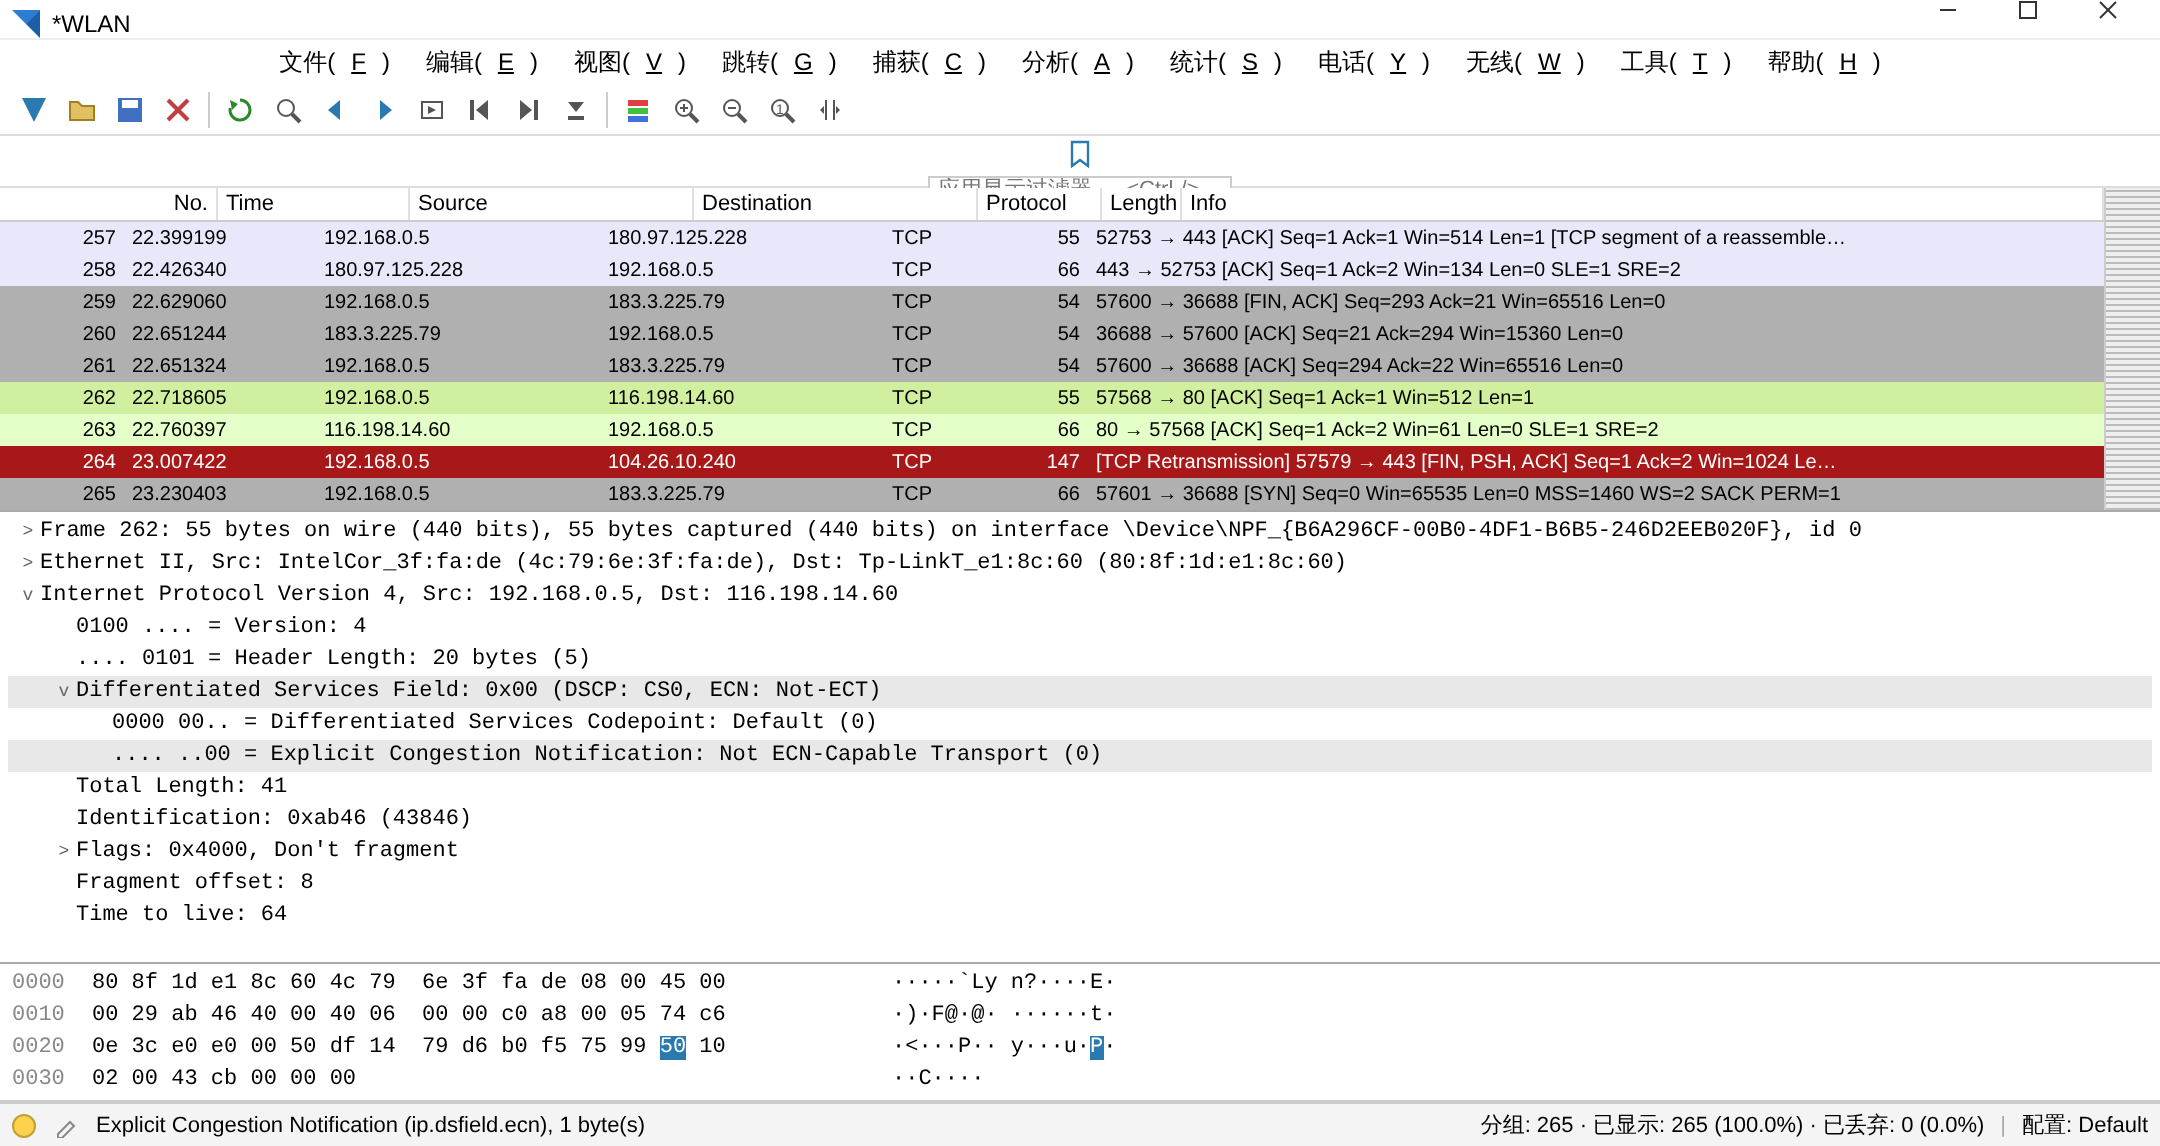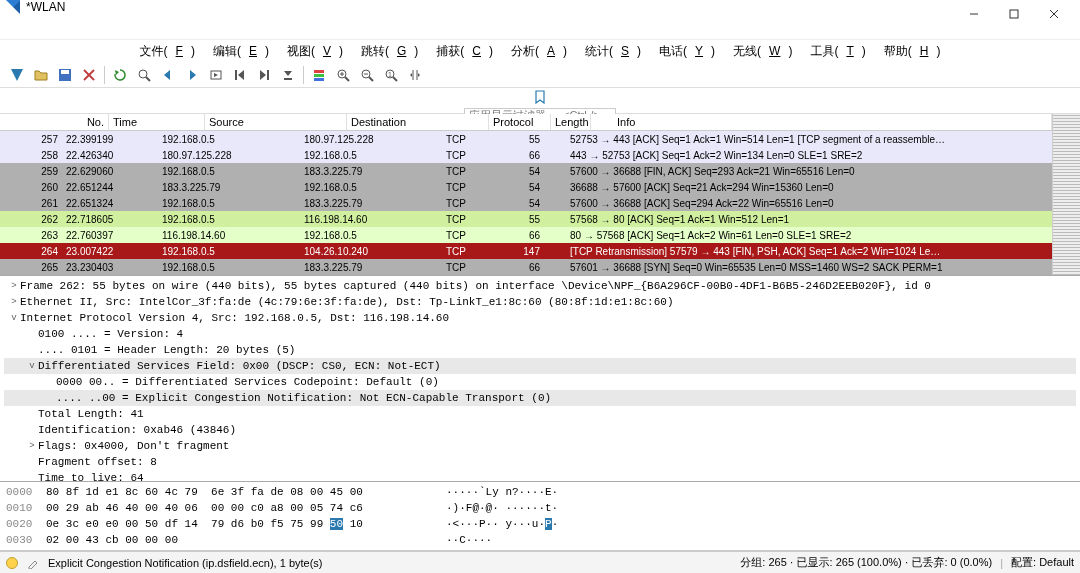--- a/index.html
+++ b/index.html
@@ -1,17 +1,17 @@
 <!DOCTYPE html>
 <html><head>
 <meta charset="utf-8">
 <style>
 * { margin: 0; padding: 0; box-sizing: border-box; }
 body { font-family: "Segoe UI", Tahoma, sans-serif; font-size: 12px; background: #fff; width: 1080px; height: 573px; overflow: hidden; display: flex; flex-direction: column; }
-.titlebar { height: 40px; display: flex; align-items: flex-start; padding: 0 6px; background: #fff; border-bottom: 1px solid #eee; }
+.titlebar { height: 20px; display: flex; align-items: flex-end; padding: 0 6px; background: #fff; border-bottom: 1px solid #eee; }
 .titlebar .logo { width: 14px; height: 14px; background: linear-gradient(135deg,#2d7dd2 50%,#1a5fa8 50%); clip-path: polygon(0 0,100% 0,100% 100%); margin-right: 6px; }
 .titlebar .title { flex: 1; font-size: 12px; }
 .winbtns { display: flex; gap: 0; }
 .winbtn { width: 40px; height: 28px; display: flex; align-items: center; justify-content: center; cursor: pointer; }
 .menubar { height: 22px; display: flex; align-items: center; padding: 0 6px; gap: 2px; background: #fff; justify-content: center; }
 .menubar span { padding: 2px 8px; cursor: pointer; }
 .menubar .mnemonic { text-decoration: underline; }
 .toolbar { height: 26px; display: flex; align-items: center; padding: 2px 6px; gap: 2px; background: #fff; border-bottom: 1px solid #ddd; }
 .tbtn { width: 22px; height: 22px; display: flex; align-items: center; justify-content: center; border: 1px solid transparent; cursor: pointer; border-radius: 2px; }
 .tsep { width: 1px; height: 18px; background: #ccc; margin: 0 2px; }
@@ -25,21 +25,21 @@
 .pl-header .col { padding: 2px 4px; border-right: 1px solid #e0e0e0; overflow: hidden; white-space: nowrap; }
 .pl-body { font-family: Liberation Sans, sans-serif; font-size: 10px; }
 .pl-row { display: flex; height: 16px; align-items: center; }
 .pl-row .col { padding: 0 4px; overflow: hidden; white-space: nowrap; text-overflow: clip; }
 .c-no { width: 62px; text-align: right; }
 .c-time { width: 96px; }
 .c-src { width: 142px; }
 .c-dst { width: 142px; }
 .c-proto { width: 62px; }
 .c-len { width: 40px; text-align: right; }
-.c-info { flex: 1; margin-left: 22px; }
+.c-info { flex: 1; }
 .scrollbar-stub { width: 28px; background: repeating-linear-gradient(0deg,#bbb,#bbb 1px,#eee 1px,#eee 3px); border-left: 1px solid #ccc; }
 .row-lightpurple { background: #e8e8fa; }
 .row-gray { background: #b0b0b0; }
 .row-lightgreen { background: #e4ffc7; }
 .row-selgreen { background: #d0f0a0; }
 .row-darkred { background: #a81818; color: #fff; }
 .details-pane { flex: 1; overflow: auto; font-family: "Consolas","Courier New",monospace; font-size: 11px; padding: 2px 4px; border-bottom: 1px solid #aaa; }
 .tree-row { display: flex; align-items: center; height: 16px; white-space: nowrap; }
 .tree-toggle { width: 12px; text-align: center; cursor: pointer; color: #666; font-size: 9px; }
 .tree-indent { display: inline-block; }

